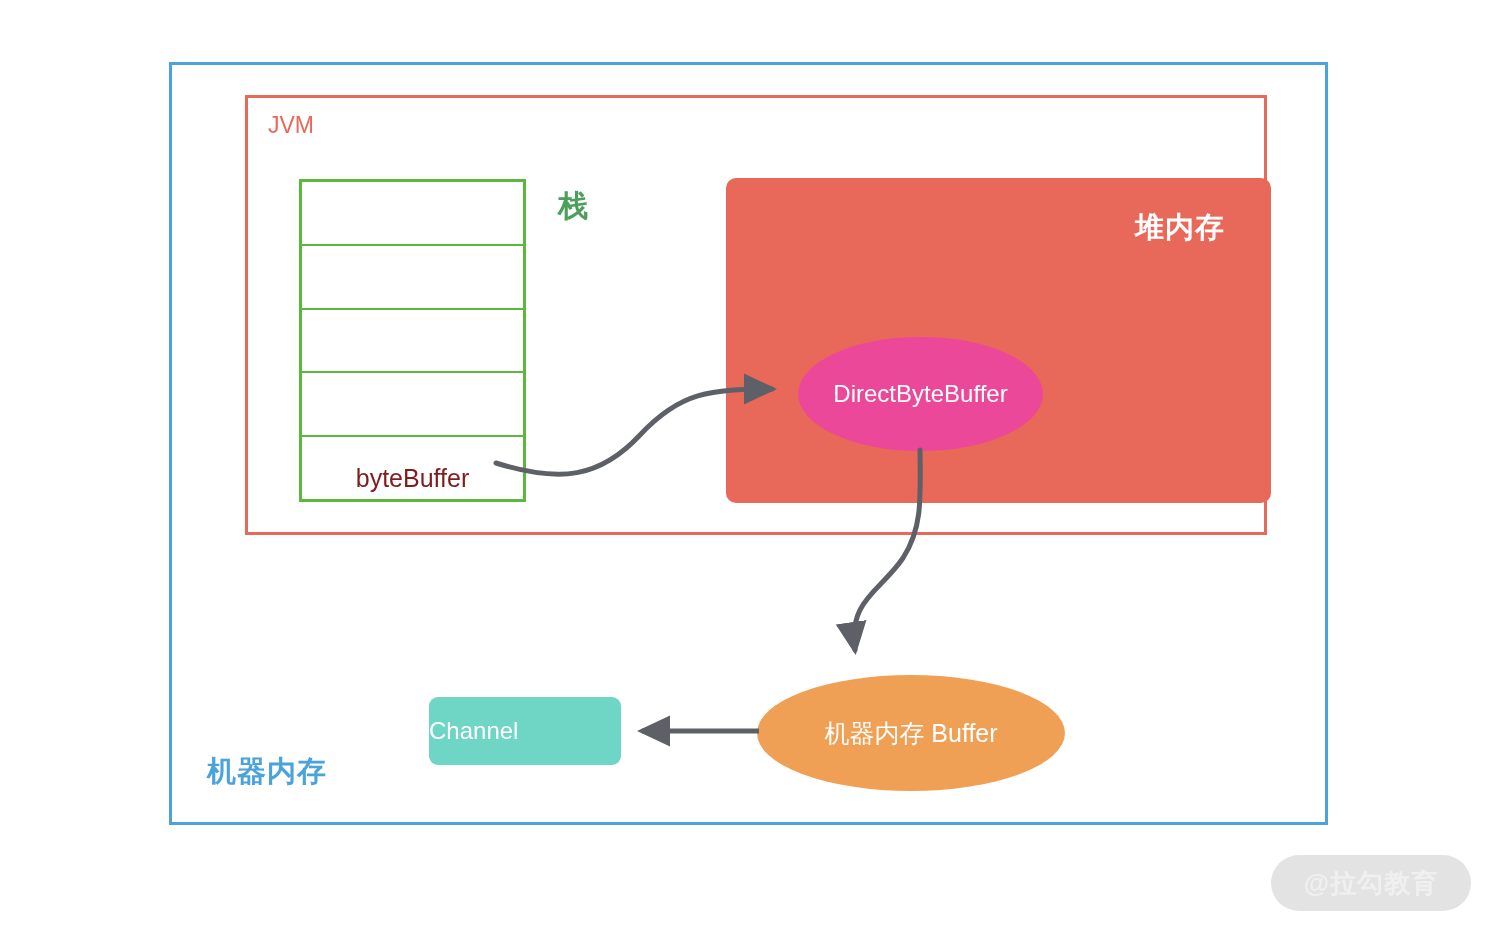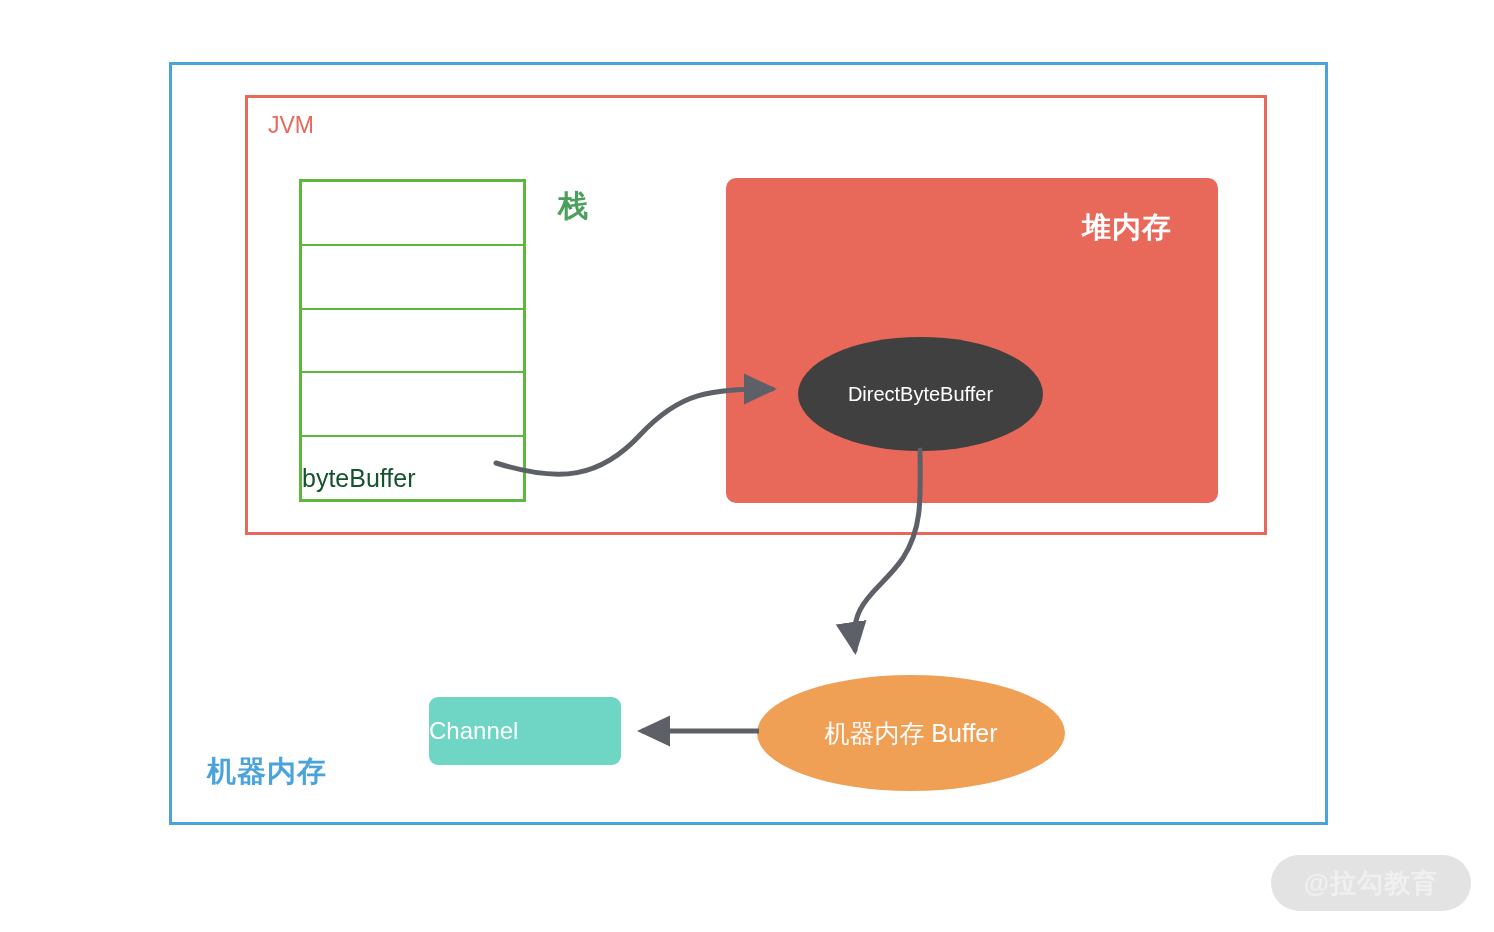--- a/index.html
+++ b/index.html
@@ -70,44 +70,44 @@
     box-sizing: border-box;
     display: flex;
     flex-direction: column;
   }
   .stack-row {
     flex: 1 1 0;
     border-bottom: 2px solid #5cb83c;
     box-sizing: border-box;
     display: flex;
     align-items: center;
-    justify-content: flex-start;
+    justify-content: center;
     font-size: 25px;
-    color: #14532d;
+    color: #7f1d1d;
     margin-top: 20px;
   }
   .stack-row:last-child {
     border-bottom: none;
   }
   .stack-label {
     position: absolute;
     left: 558px;
     top: 186px;
     font-size: 30px;
     font-weight: 700;
     color: #4aa05a;
     white-space: nowrap;
   }
 
   
   .heap-box {
     position: absolute;
     left: 726px;
     top: 178px;
-    width: 492px;
+    width: 545px;
     height: 325px;
     background: #e8685a;
     border-radius: 10px;
   }
   .heap-label {
     position: absolute;
     right: 46px;
     top: 30px;
     font-size: 29px;
     font-weight: 700;
@@ -124,22 +124,22 @@
     justify-content: center;
     border-radius: 50%;
     color: #ffffff;
     white-space: nowrap;
   }
   .dbb-ellipse {
     left: 798px;
     top: 337px;
     width: 245px;
     height: 114px;
-    background: #404040;
-    font-size: 20px;
+    background: #ec4899;
+    font-size: 24px;
   }
   .direct-ellipse {
     left: 757px;
     top: 675px;
     width: 308px;
     height: 116px;
     background: #f0a055;
     font-size: 25px;
     font-weight: 500;
   }

